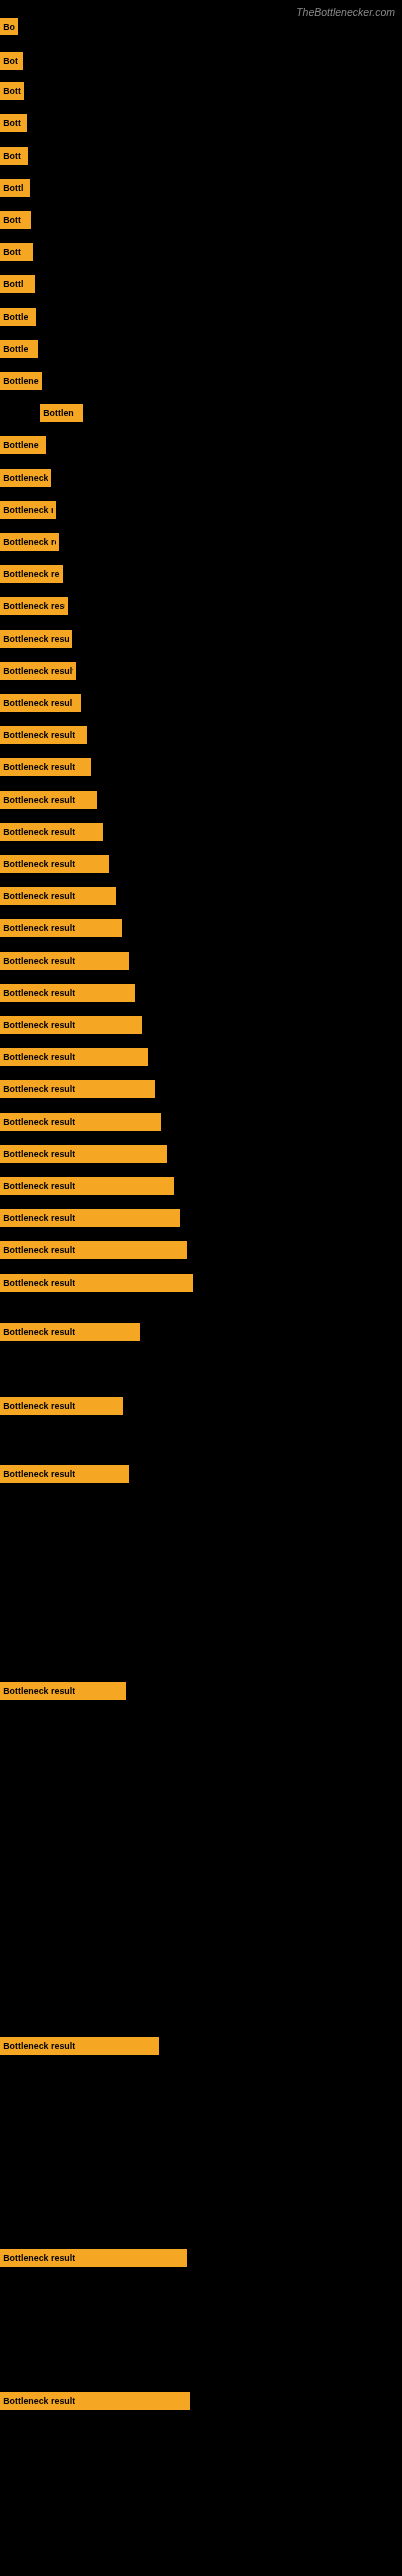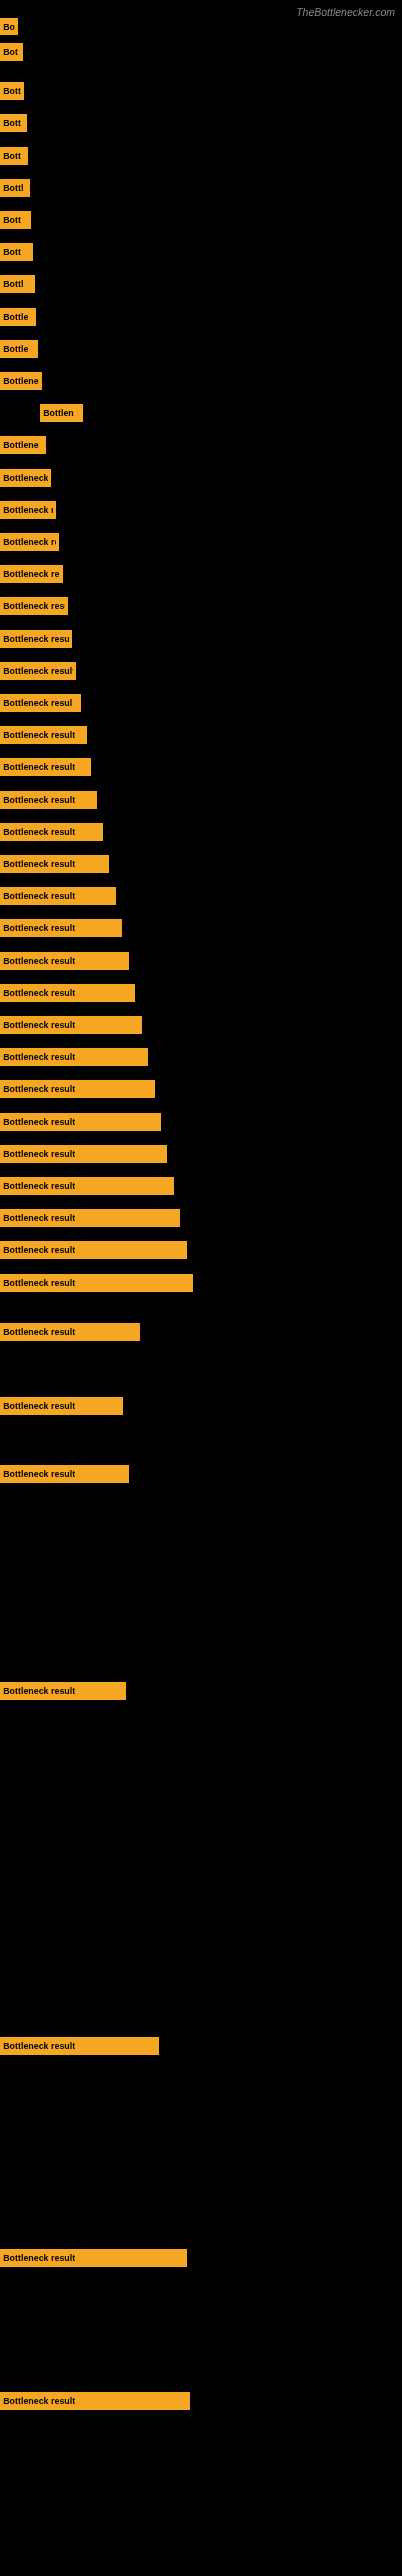--- a/index.html
+++ b/index.html
@@ -54,21 +54,21 @@
 <body>
 
 <span class="site-title">TheBottlenecker.com</span>
 
 <div id="bars-container">
     <div class="bar-container" style="top: 17.7px;">
       <div class="bar" style="width: 17.7px;">
         <span class="bar-label">Bo</span>
       </div>
     </div>
-    <div class="bar-container" style="top: 43px;">
+    <div class="bar-container" style="top: 52px;">
       <div class="bar" style="width: 22.5px;">
         <span class="bar-label">Bot</span>
       </div>
     </div>
     <div class="bar-container" style="top: 82px;">
       <div class="bar" style="width: 24px;">
         <span class="bar-label">Bott</span>
       </div>
     </div>
     <div class="bar-container" style="top: 114px;">

